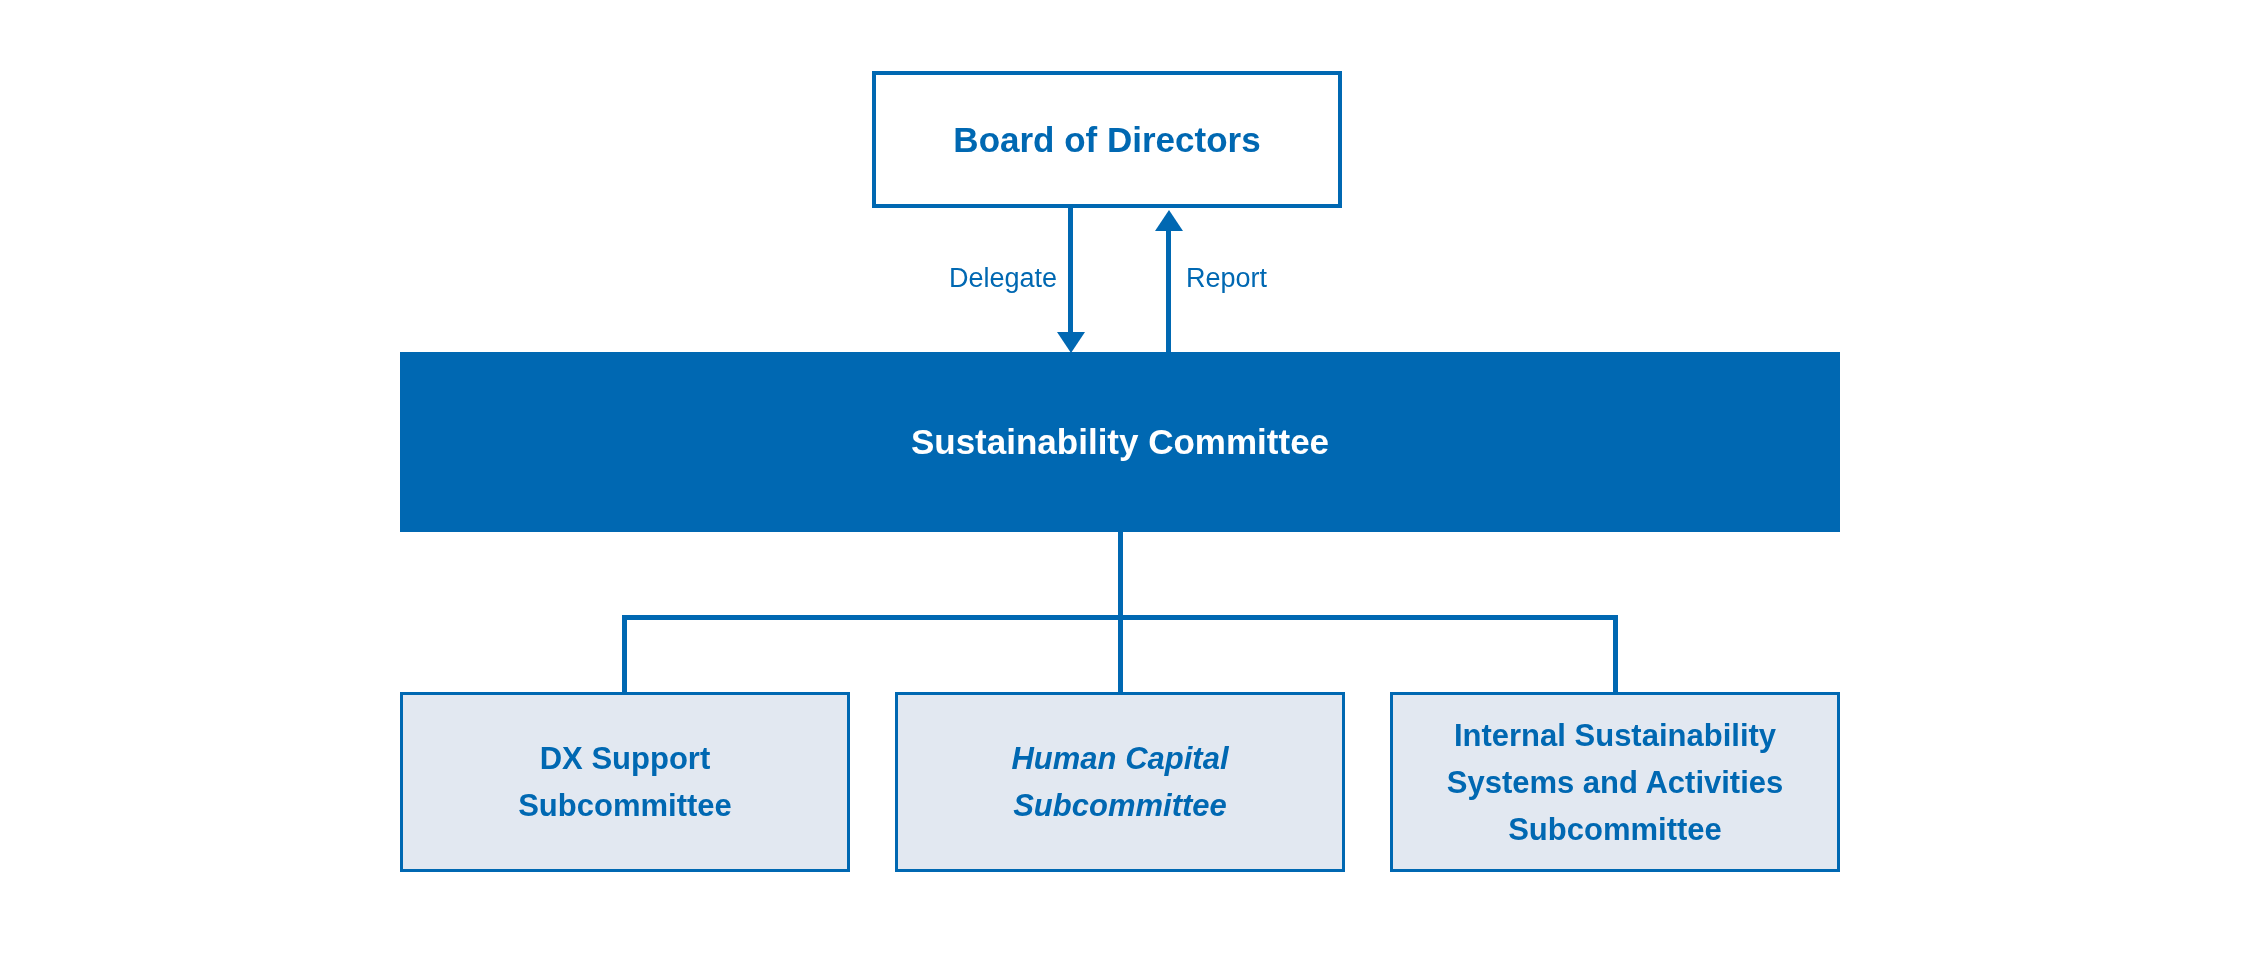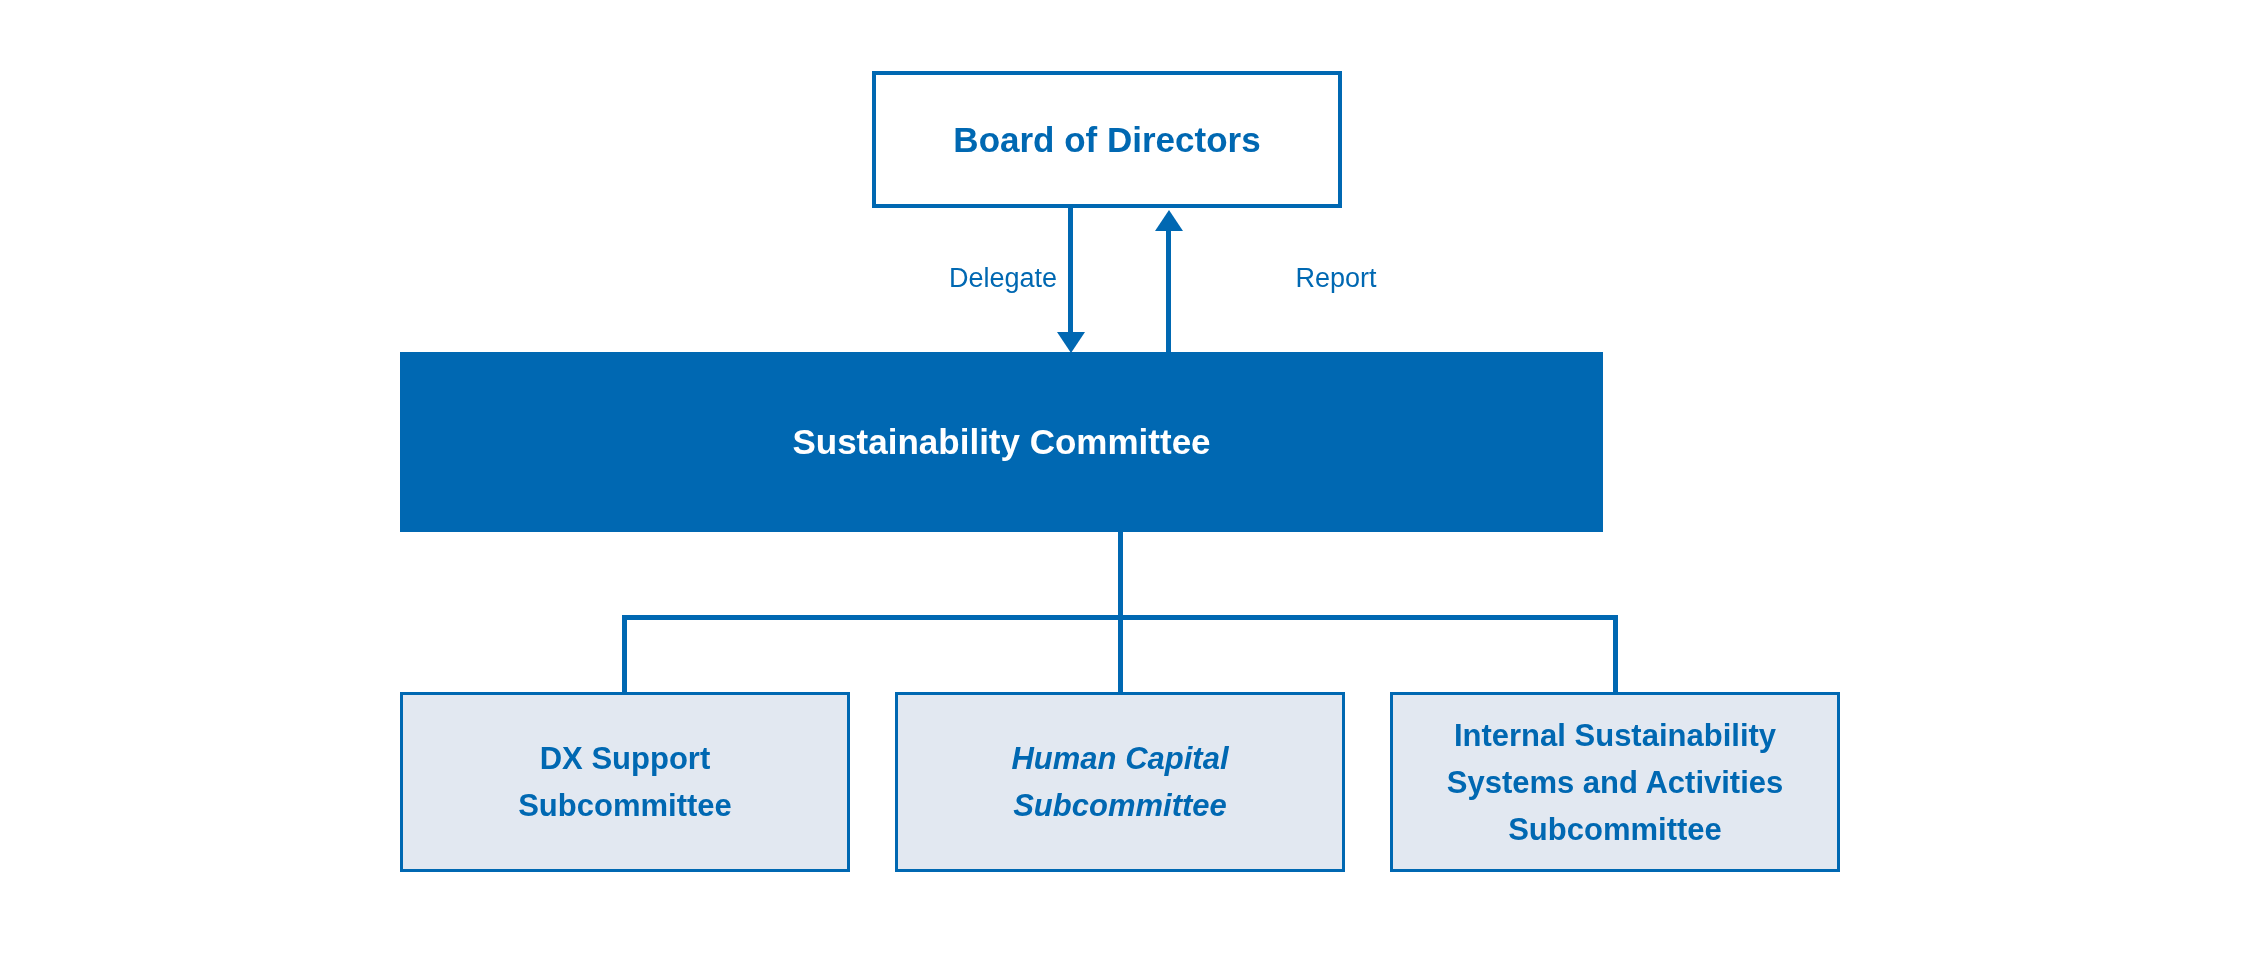--- a/index.html
+++ b/index.html
@@ -34,21 +34,21 @@
     width: 470px; height: 137px;
     background: var(--bg);
     border: 4px solid var(--primary);
     color: var(--primary);
     font-size: 35px;
     font-weight: bold;
   }
 
   .committee-bar {
     left: 400px; top: 352px;
-    width: 1203px; height: 180px;
+    width: 1440px; height: 180px;
     background: var(--primary);
     color: #ffffff;
     font-size: 35px;
     font-weight: bold;
   }
 
   .sub-box {
     top: 692px;
     width: 450px; height: 180px;
     background: var(--light-fill);
@@ -89,21 +89,21 @@
   .edge-label {
     position: absolute;
     top: 258px;
     width: 300px;
     color: var(--primary);
     font-size: 27px;
     font-weight: normal;
     line-height: 40px;
   }
   .edge-label.delegate { left: 757px; text-align: right; }
-  .edge-label.report   { left: 1186px; text-align: center; }
+  .edge-label.report   { left: 1186px; text-align: left; }
 </style>
 </head>
 <body>
 
 <div class="canvas">
 
   <div class="box board-box">
     <span>Board of Directors</span>
   </div>
 

